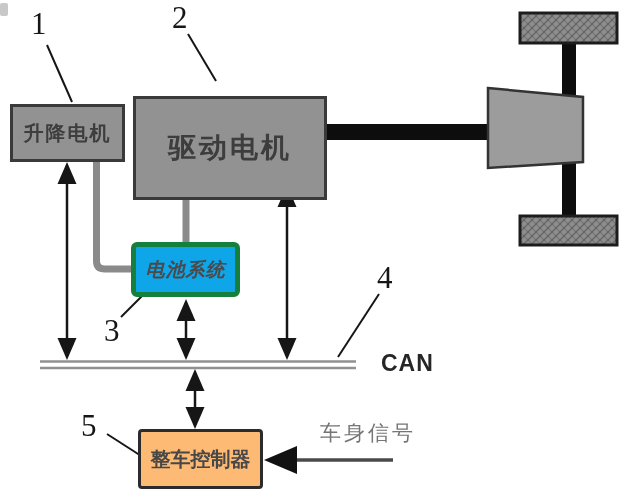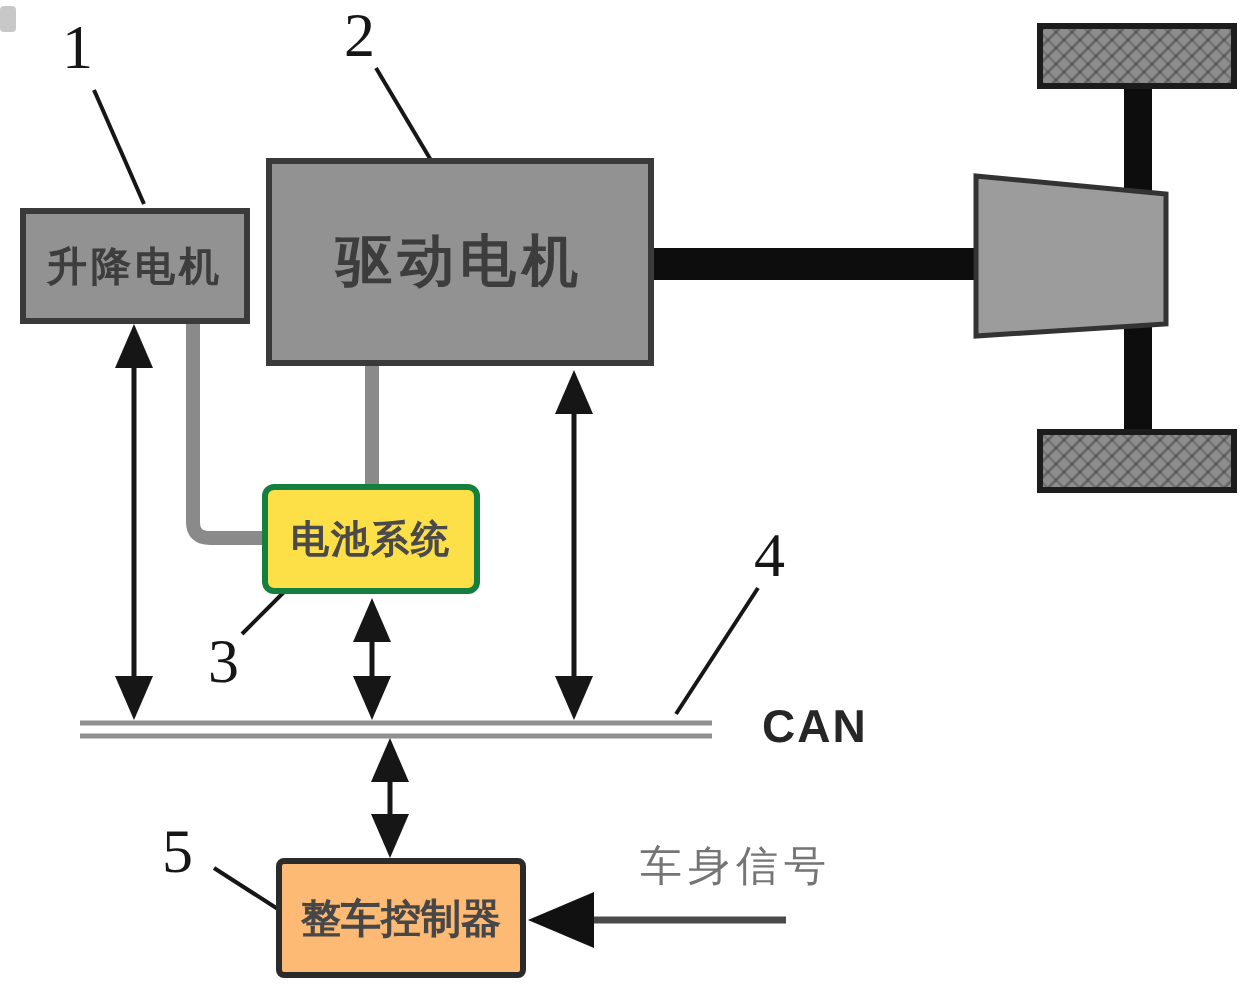--- a/index.html
+++ b/index.html
@@ -28,31 +28,32 @@
     box-sizing: border-box;
     color: #3d3d3d;
     font-weight: bold;
     text-align: center;
   }
   .box-dark {
     background: #929292;
     border: 3px solid #3a3a3a;
   }
   .box-light {
-    background: #fde047;
-    border: 3px solid #15803d;
+    background: #0ea5e9;
+    border: 5px solid #15803d;
     border-radius: 6px;
+    font-style: italic;
   }
   .box-vcu {
     background: #fdba74;
     border: 3px solid #2b2b2b;
     border-radius: 4px;
   }
   #lift-motor  { left: 10px;  top: 104px; width: 115px; height: 58px;  font-size: 20px; letter-spacing: 2px; }
-  #drive-motor { left: 133px; top: 79px;  width: 194px; height: 104px; font-size: 28px; letter-spacing: 3px; }
+  #drive-motor { left: 133px; top: 96px;  width: 194px; height: 104px; font-size: 28px; letter-spacing: 3px; }
   #battery     { left: 131px; top: 242px; width: 109px; height: 55px;  font-size: 19px; letter-spacing: 1px; color:#4a4a4a; }
   #vcu         { left: 138px; top: 429px; width: 125px; height: 60px;  font-size: 20px; color:#474747; }
 
   .ref-num {
     position: absolute;
     font-family: "Liberation Serif", serif;
     font-size: 31px;
     color: #161616;
     line-height: 1;
   }

